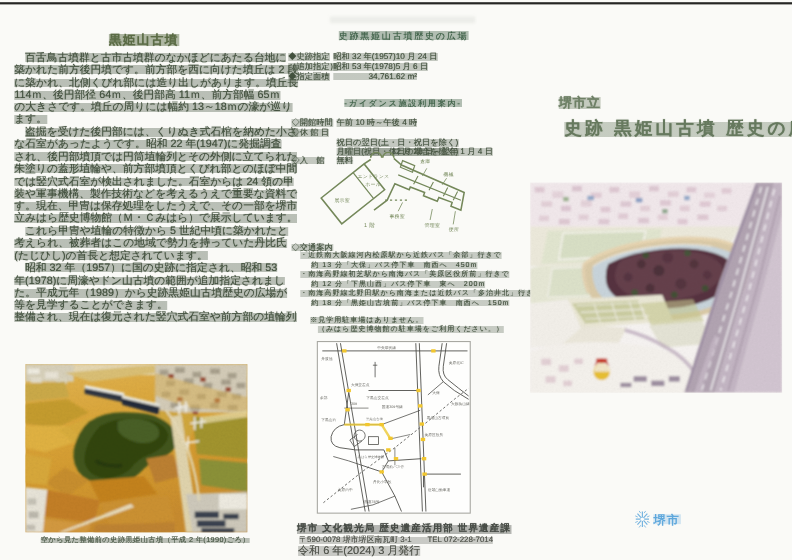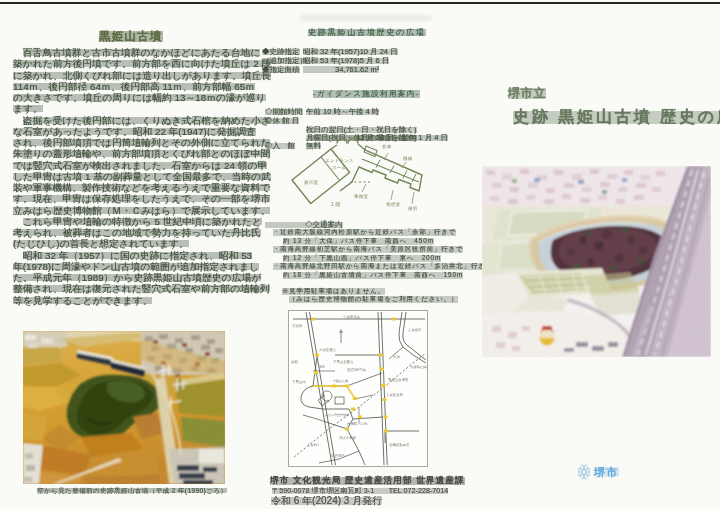--- a/index.html
+++ b/index.html
@@ -27,32 +27,31 @@
 <div class="ln"><span class="tx">築かれた前方後円墳です。前方部を西に向けた墳丘は 2 段</span></div>
 <div class="ln"><span class="tx">に築かれ、北側くびれ部には造り出しがあります。墳丘長</span></div>
 <div class="ln"><span class="tx">114ｍ、後円部径 64ｍ、後円部高 11ｍ、前方部幅 65ｍ</span></div>
 <div class="ln"><span class="tx">の大きさです。墳丘の周りには幅約 13～18ｍの濠が巡り</span></div>
 <div class="ln short"><span class="tx">ます。</span></div>
 <div class="ln">　<span class="tx">盗掘を受けた後円部には、くりぬき式石棺を納めた小さ</span></div>
 <div class="ln"><span class="tx">な石室があったようです。昭和 22 年(1947)に発掘調査</span></div>
 <div class="ln"><span class="tx">され、後円部墳頂では円筒埴輪列とその外側に立てられた</span></div>
 <div class="ln"><span class="tx">朱塗りの蓋形埴輪や、前方部墳頂とくびれ部とのほぼ中間</span></div>
 <div class="ln"><span class="tx">では竪穴式石室が検出されました。石室からは 24 領の甲</span></div>
-<div class="ln"><span class="tx">した甲冑は古墳 1 基の副葬量として全国最多で、当時の武</span></div>
 <div class="ln"><span class="tx">装や軍事機構、製作技術などを考えるうえで重要な資料で</span></div>
 <div class="ln"><span class="tx">す。現在、甲冑は保存処理をしたうえで、その一部を堺市</span></div>
 <div class="ln"><span class="tx">立みはら歴史博物館（Ｍ・Ｃみはら）で展示しています。</span></div>
 <div class="ln">　<span class="tx">これら甲冑や埴輪の特徴から 5 世紀中頃に築かれたと</span></div>
 <div class="ln"><span class="tx">考えられ、被葬者はこの地域で勢力を持っていた丹比氏</span></div>
 <div class="ln short"><span class="tx">(たじひし)の首長と想定されています。</span></div>
 <div class="ln">　<span class="tx">昭和 32 年（1957）に国の史跡に指定され、昭和 53</span></div>
 <div class="ln"><span class="tx">年(1978)に周濠やドン山古墳の範囲が追加指定されまし</span></div>
 <div class="ln"><span class="tx">た。平成元年（1989）から史跡黒姫山古墳歴史の広場が</span></div>
+<div class="ln short"><span class="tx">等を見学することができます。</span></div>
 <div class="ln"><span class="tx">整備され、現在は復元された竪穴式石室や前方部の埴輪列</span></div>
-<div class="ln short"><span class="tx">等を見学することができます。</span></div>
 </div>
 
 <svg class="abs" id="photoL" style="left:23px;top:331px;" width="202" height="153" viewBox="0 0 202 153">
 <defs>
 <filter id="bl1" x="-5%" y="-5%" width="110%" height="110%">
         <feGaussianBlur stdDeviation="0.9"></feGaussianBlur>
       </filter>
 <linearGradient id="gold" x1="0" y1="0" x2="0.25" y2="1">
 <stop offset="0" stop-color="#e3b654"></stop>
         <stop offset="0.4" stop-color="#dca638"></stop>
@@ -203,21 +202,21 @@
 <text x="16" y="46">展示室</text>
 <text x="94" y="10">倉庫</text>
 <text x="115" y="22">機械</text>
 <text x="66" y="60">事務室</text>
 <text x="98" y="68">管理室</text>
 <text x="120" y="72">便所</text>
 <text x="43" y="68" font-size="5px">1 階</text>
 </g>
 </svg>
 
-<div class="abs mid" style="left:265px;top:219.5px;padding-left:40px;">◇交通案内</div>
+<div class="abs mid" style="left:265px;top:219.5px;">◇交通案内</div>
 <div class="abs mid2" style="left:273px;top:228px;">・近鉄南大阪線河内松原駅から近鉄バス「余部」行きで</div>
 <div class="abs mid2" style="left:283px;top:236.5px;">約 13 分「大保」バス停下車　南西へ　450m</div>
 <div class="abs mid2" style="left:273px;top:245px;">・南海高野線初芝駅から南海バス「美原区役所前」行きで</div>
 <div class="abs mid2" style="left:283px;top:253.5px;">約 12 分「下黒山西」バス停下車　東へ　200m</div>
 <div class="abs mid2" style="left:273px;top:262px;">・南海高野線北野田駅から南海または近鉄バス「多治井北」行きで</div>
 <div class="abs mid2" style="left:283px;top:270.5px;">約 18 分「黒姫山古墳前」バス停下車　南西へ　150m</div>
 <div class="abs mid2" style="left:282px;top:286.5px;">※見学用駐車場はありません。</div>
 <div class="abs mid2" style="left:289px;top:295px;">（みはら歴史博物館の駐車場をご利用ください。）</div>
 
 <svg class="abs" id="map" style="left:288px;top:310px;border:1px solid #a8a8a2;background:#fefefd;" width="138" height="155" viewBox="0 0 138 155">

